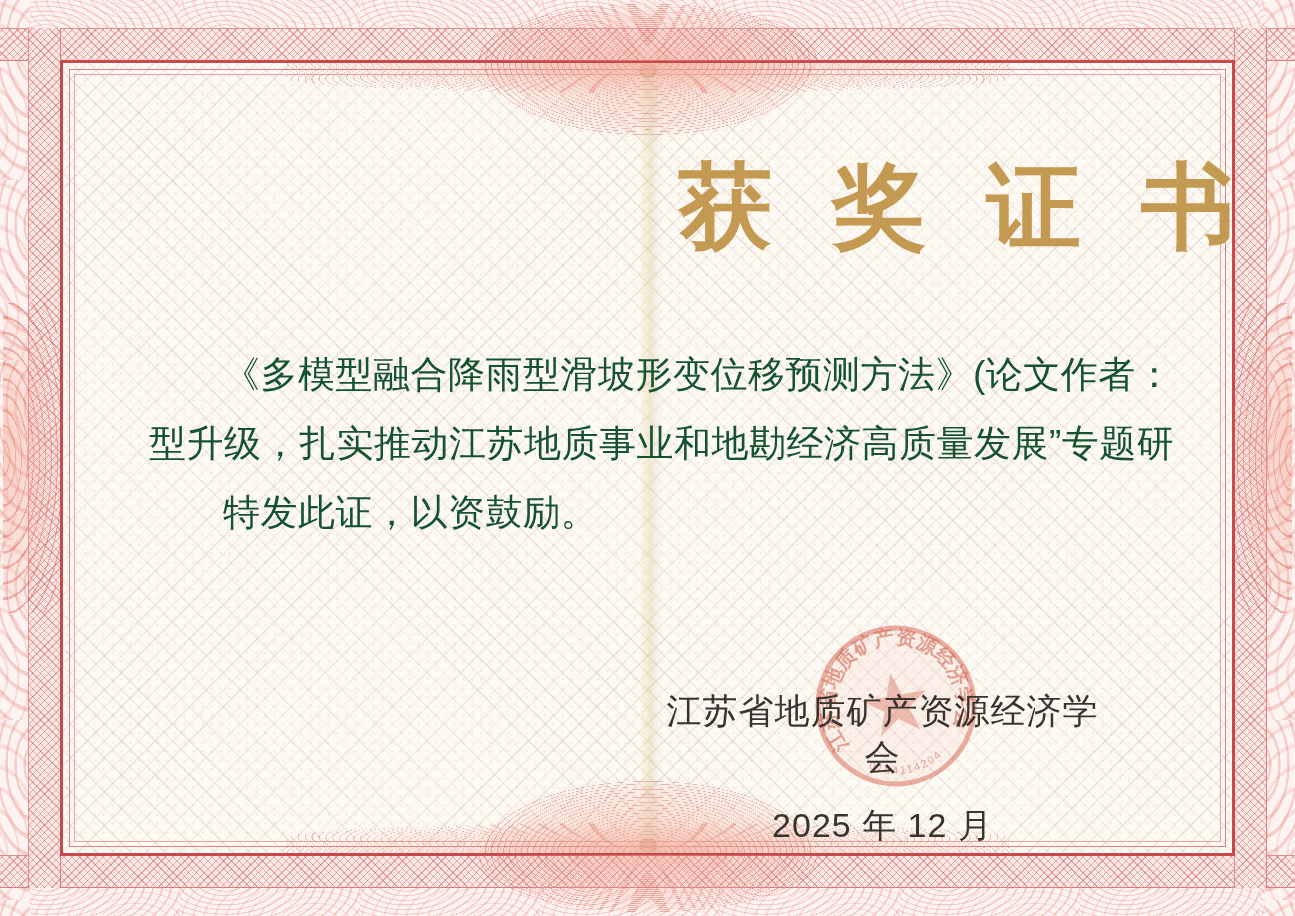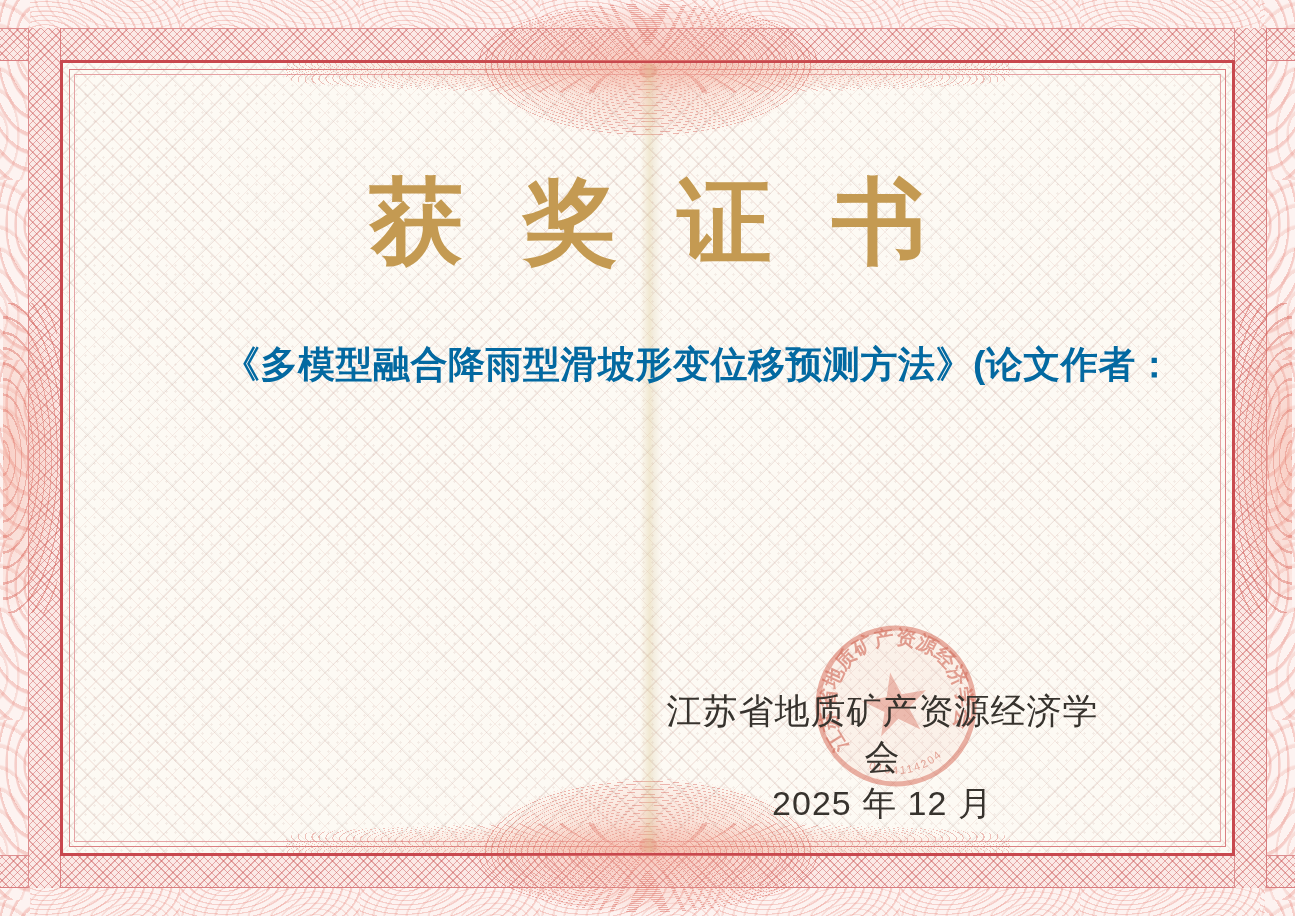--- a/index.html
+++ b/index.html
@@ -74,33 +74,33 @@
       repeating-radial-gradient(ellipse at 0% 50%, rgba(211,88,78,.42) 0 1px, transparent 1px 6px);}
   .med-right{right:3px; top:50%; transform:translateY(-50%); width:60px; height:310px;
     border-radius:50% 0 0 50% / 100% 0 0 100%;
     background-image:
       radial-gradient(ellipse at 100% 50%, rgba(243,168,150,.50), rgba(243,168,150,.12) 62%, transparent 72%),
       repeating-radial-gradient(ellipse at 100% 50%, rgba(211,88,78,.42) 0 1px, transparent 1px 6px);}
   
   .fold{position:absolute; top:64px; bottom:64px; left:640px; width:22px;
     background:linear-gradient(90deg, rgba(216,196,140,0) 0%, rgba(216,196,140,.34) 45%, rgba(198,176,120,.18) 60%, rgba(216,196,140,0) 100%);}
   
-  .title{position:absolute; top:168px; left:0; width:100%; text-align:center;
-    font-family:Liberation Serif, serif;
+  .title{position:absolute; top:160px; left:0; width:100%; text-align:right;
+    font-family:Liberation Mono, monospace;
     font-size:94px; font-weight:700; color:#c49a52;
     letter-spacing:.64em; text-indent:.64em; line-height:1.15; z-index:3;}
-  .body-par{position:absolute; left:149px; right:148px; top:330px;
-    font-size:37px; line-height:69px; font-weight:700; color:#0369a1; z-index:3;
+  .body-par{position:absolute; left:149px; right:148px; top:340px;
+    font-size:37px; line-height:69px; font-weight:400; color:#14532d; z-index:3;
     letter-spacing:.5px;}
   .bline{white-space:nowrap;}
   .bline.indent{text-indent:74px;}
   .em{text-shadow:.6px 0 currentColor, -.4px 0 currentColor;}
   .sign-area{position:absolute; left:655px; top:688px; width:455px; text-align:center; z-index:3;}
   .issuer{font-size:35px; font-weight:500; color:#37332e; line-height:46px; letter-spacing:1px;}
-  .date{font-size:34px; font-weight:500; color:#37332e; line-height:46px; margin-top:0; letter-spacing:1px;}
+  .date{font-size:34px; font-weight:500; color:#37332e; line-height:46px; margin-top:22px; letter-spacing:1px;}
   
   .seal{position:absolute; left:776px; top:586px; width:240px; height:240px; z-index:2; opacity:.9;}
 </style>
 </head>
 <body>
 
 <div class="certificate">
 
   <div class="wave wave-h wave-top"></div>
   <div class="wave wave-h wave-bottom"></div>
@@ -125,20 +125,22 @@
   <div class="med rings-down med-bot-fan"></div>
   <div class="med med-left"></div>
   <div class="med med-right"></div>
 
   <div class="fold"></div>
 
   <div class="title">获奖证书</div>
 
   <div class="body-par">
       <div class="bline indent"><span>《多模型融合降雨型滑坡形变位移预测方法》(论文作者：</span></div>
+      <div class="bline"><span>型升级，扎实推动江苏地质事业和地勘经济高质量发展”专题研</span></div>
+      <div class="bline indent"><span>特发此证，以资鼓励。</span></div>
     </div>
 
   <svg class="seal" viewBox="0 0 240 240">
     <g transform="rotate(-10 120 120)">
       <circle cx="120" cy="120" r="76" fill="rgba(238,150,125,0.10)"></circle>
       <circle cx="120" cy="120" r="78" fill="none" stroke="rgba(211,97,77,0.55)" stroke-width="5"></circle>
       <path d="M120,86 L127.6,109.5 L152.3,109.5 L132.4,124 L140,147.5 L120,133 L100,147.5 L107.6,124 L87.7,109.5 L112.4,109.5 Z" fill="rgba(211,97,77,0.42)"></path>
       <defs>
         <path id="sealArc" d="M69.8,156.4 A62,62 0 1 1 170.2,156.4" fill="none"></path>
         <path id="sealNumArc" d="M76.3,172.1 A68,68 0 0 0 163.7,172.1" fill="none"></path>

